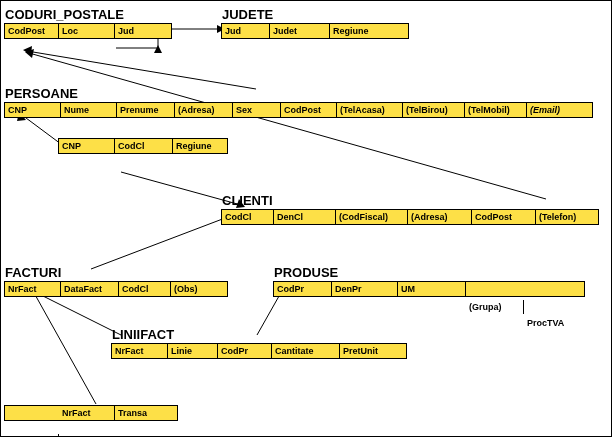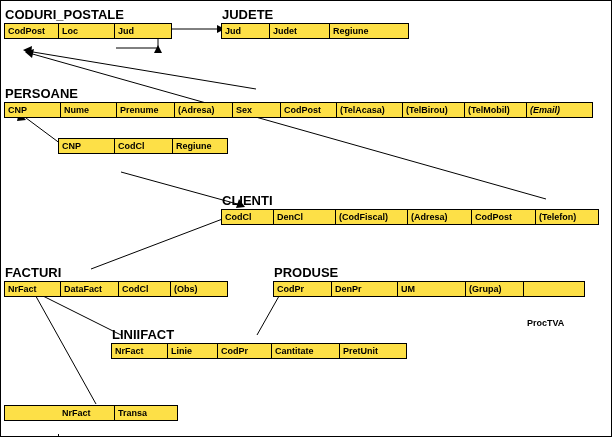--- a/index.html
+++ b/index.html
@@ -164,21 +164,21 @@
         <div class="fld" style="width: 52px;">CodCl</div>
         <div class="fld" style="width: 56px;">(Obs)</div>
       </div>
     </div>
     <div class="table-group" style="left: 272px; top: 264px;">
       <div class="tbl-title">PRODUSE</div>
       <div class="tbl-row">
         <div class="fld" style="width: 58px;">CodPr</div>
         <div class="fld" style="width: 66px;">DenPr</div>
         <div class="fld" style="width: 68px;">UM</div>
-        <div class="fld" style="width: 58px;">(Grupa)</div>
+        <div class="fld" style="width: 58px; margin-top: 18px;">(Grupa)</div>
         <div class="fld" style="width: 60px; margin-top: 34px;">ProcTVA</div>
       </div>
     </div>
     <div class="table-group" style="left: 110px; top: 326px;">
       <div class="tbl-title">LINIIFACT</div>
       <div class="tbl-row">
         <div class="fld" style="width: 56px;">NrFact</div>
         <div class="fld" style="width: 50px;">Linie</div>
         <div class="fld" style="width: 54px;">CodPr</div>
         <div class="fld" style="width: 68px;">Cantitate</div>

